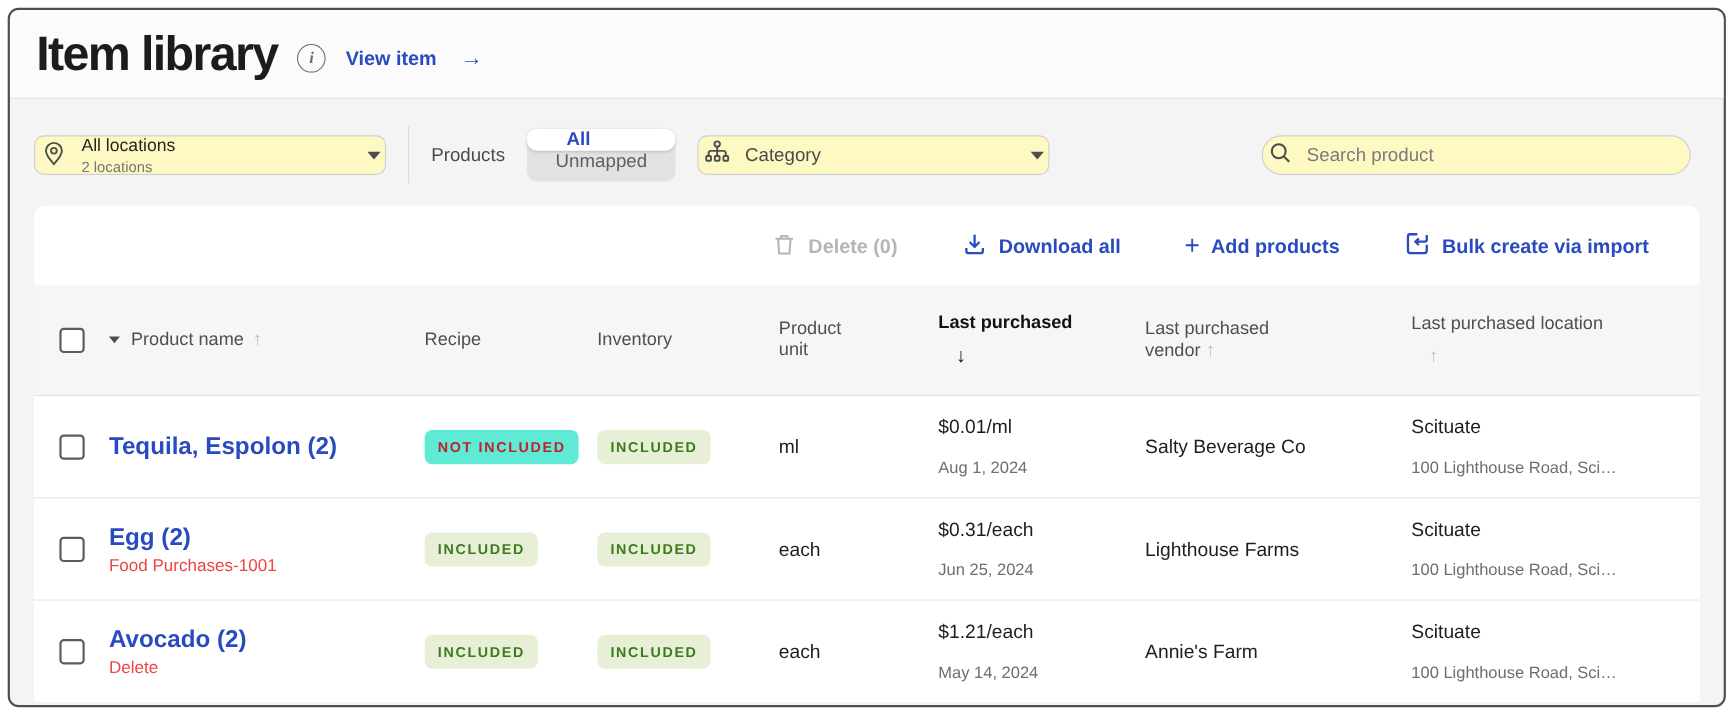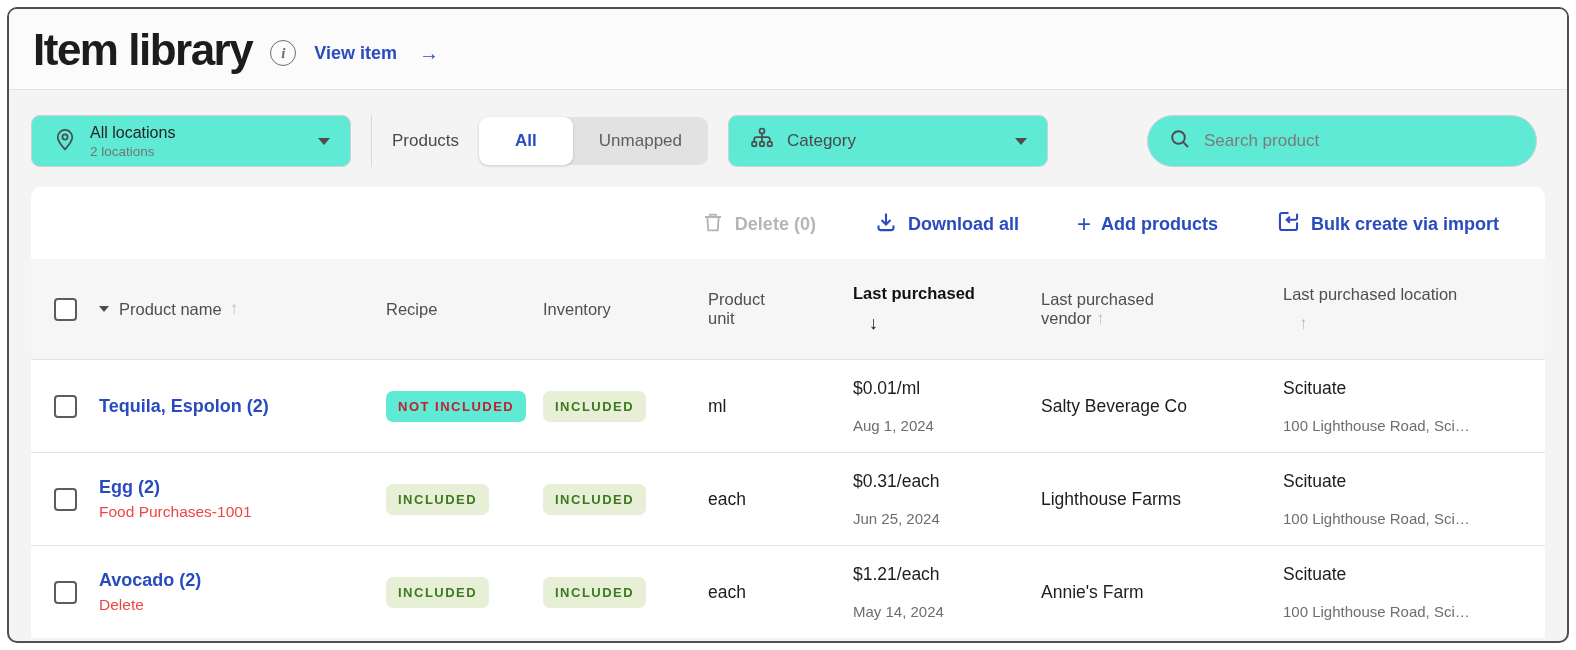--- a/index.html
+++ b/index.html
@@ -14,31 +14,31 @@
   .page-title { font-size: 44px; font-weight: 600; color: #1c1c1c; letter-spacing: -1.5px; }
   .info-icon { width: 26px; height: 26px; border: 1.6px solid #6d6d6d; border-radius: 50%;
     color: #6d6d6d; font-size: 15px; display: flex; align-items: center; justify-content: center;
     font-family: "Liberation Serif", serif; font-style: italic; font-weight: 700; margin-top: 6px; }
   .view-item { color: #2a4bc0; font-size: 18px; font-weight: 700; display: flex; gap: 22px;
     align-items: center; margin-top: 6px; cursor: pointer; }
   .view-item .arr { font-size: 20px; font-weight: 400; }
 
   
   .filter-bar { display: flex; align-items: center; padding: 25px 22px 0 22px; gap: 20px; }
-  .pill { background: #5eead4; border: 1px solid #cfcfcf; border-radius: 9px; height: 52px;
-    display: flex; align-items: center; padding: 0 20px; cursor: pointer; }
+  .pill { background: #fef9c3; border: 1px solid #cfcfcf; border-radius: 9px; height: 36px;
+    display: flex; align-items: center; padding: 0 4px; cursor: pointer; }
   .location-pill { width: 320px; gap: 12px; }
   .loc-text { flex: 1; }
   .loc-main { font-size: 16px; color: #232323; }
   .loc-sub { font-size: 13.5px; color: #757575; margin-top: 2px; }
   .caret { width: 0; height: 0; border-left: 6px solid transparent; border-right: 6px solid transparent;
     border-top: 7px solid #4d4d4d; }
   .vdivider { width: 1px; height: 52px; background: #d9d9d9; }
   .filter-label { font-size: 17px; color: #4a4a4a; }
-  .segmented { background: #e2e2e2; border-radius: 9px; display: flex; height: 48px; align-items: stretch; }
+  .segmented { background: #e2e2e2; border-radius: 9px; display: flex; height: 48px; align-items: stretch; flex-direction: column; }
   .seg { font-size: 17px; display: flex; align-items: center; padding: 0 26px; cursor: pointer; color: #5f5f5f; }
   .seg.active { background: #fff; border-radius: 9px; color: #2a4bc0; font-weight: 700; padding: 0 36px;
     box-shadow: 0 1px 3px rgba(0,0,0,.18); }
   .category-pill { width: 320px; gap: 12px; }
   .cat-label { flex: 1; font-size: 17px; color: #4a4a4a; }
   .search-pill { margin-left: auto; width: 390px; border-radius: 27px; gap: 12px; margin-right: 8px; }
   .search-input { border: none; outline: none; flex: 1; font-size: 17px; color: #232323;
     font-family: "Liberation Sans", sans-serif; background: transparent; }
   .search-input::placeholder { color: #7b7b7b; }
 
@@ -59,21 +59,21 @@
   .th-lp { font-weight: 700; color: #111; }
   .th-lp .sort-active { color: #111; font-weight: 400; display: block; margin-top: 10px; margin-left: 16px; font-size: 18px; }
   .th-loc .sort-up { display: block; margin-top: 10px; margin-left: 16px; }
   .cb-cell { padding-left: 23px; display: flex; align-items: center; }
   .checkbox { width: 23px; height: 23px; border: 2px solid #5c5c5c; border-radius: 4px; background: #fff; cursor: pointer; }
   .name-head { display: flex; align-items: center; gap: 8px; }
   .head-caret { width: 0; height: 0; border-left: 5px solid transparent; border-right: 5px solid transparent;
     border-top: 6px solid #4d4d4d; margin-right: 2px; }
 
   .trow { border-top: 1px solid #e4e4e4; min-height: 93px; align-items: center; background: #fff; }
-  .product-link { color: #2a4bc0; font-size: 18px; font-weight: 700; cursor: pointer; }
+  .product-link { color: #2a4bc0; font-size: 22px; font-weight: 700; cursor: pointer; }
   .row-sub { color: #ef4444; font-size: 15.5px; margin-top: 5px; }
   .badge { display: inline-block; font-size: 13px; font-weight: 700; letter-spacing: 1.5px;
     padding: 8px 12px; border-radius: 7px; }
   .badge-red { background: #5eead4; color: #c2202f; }
   .badge-green { background: #e7efd6; color: #3c7a1e; }
   .cell-main { font-size: 17.5px; color: #1d1d1d; }
   .cell-sub { font-size: 15px; color: #6e6e6e; margin-top: 18px; }
 </style>
 </head>
 <body>

